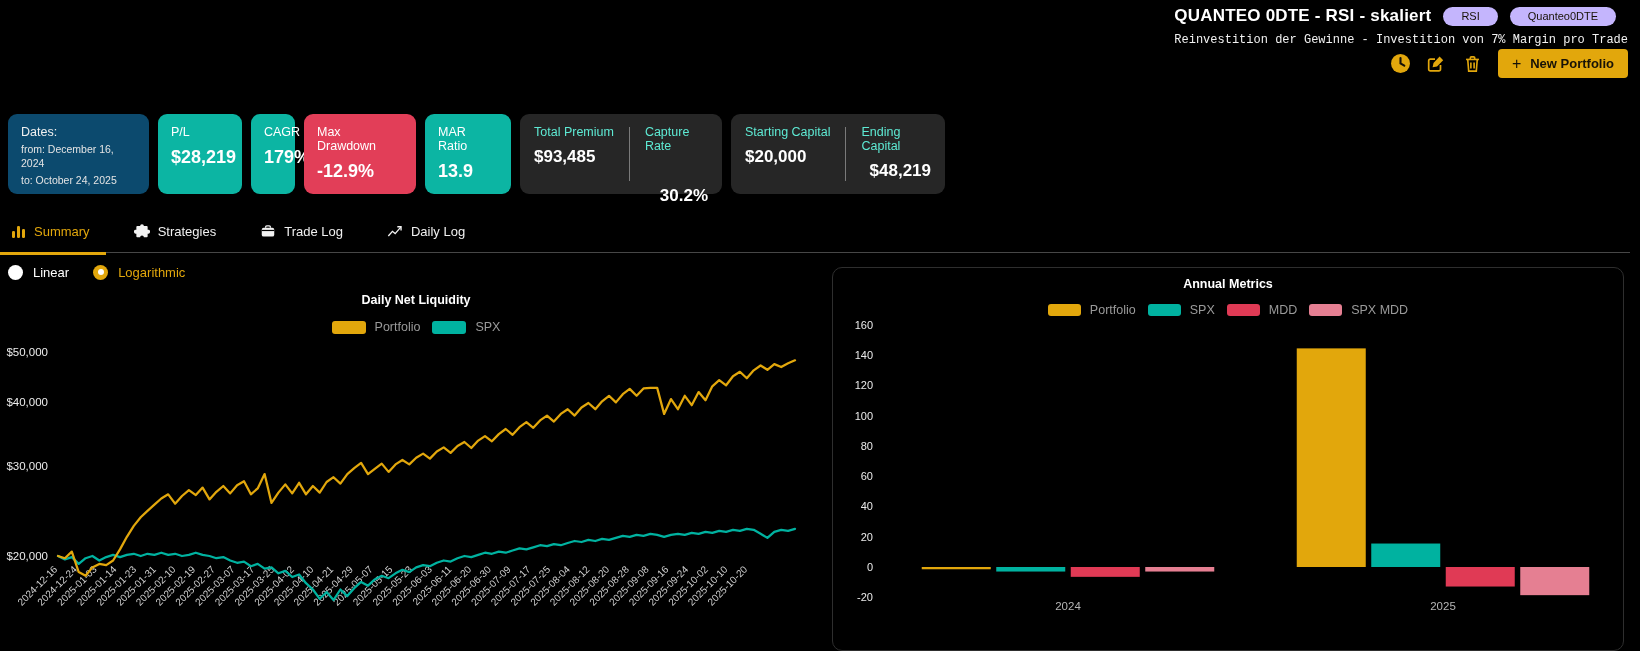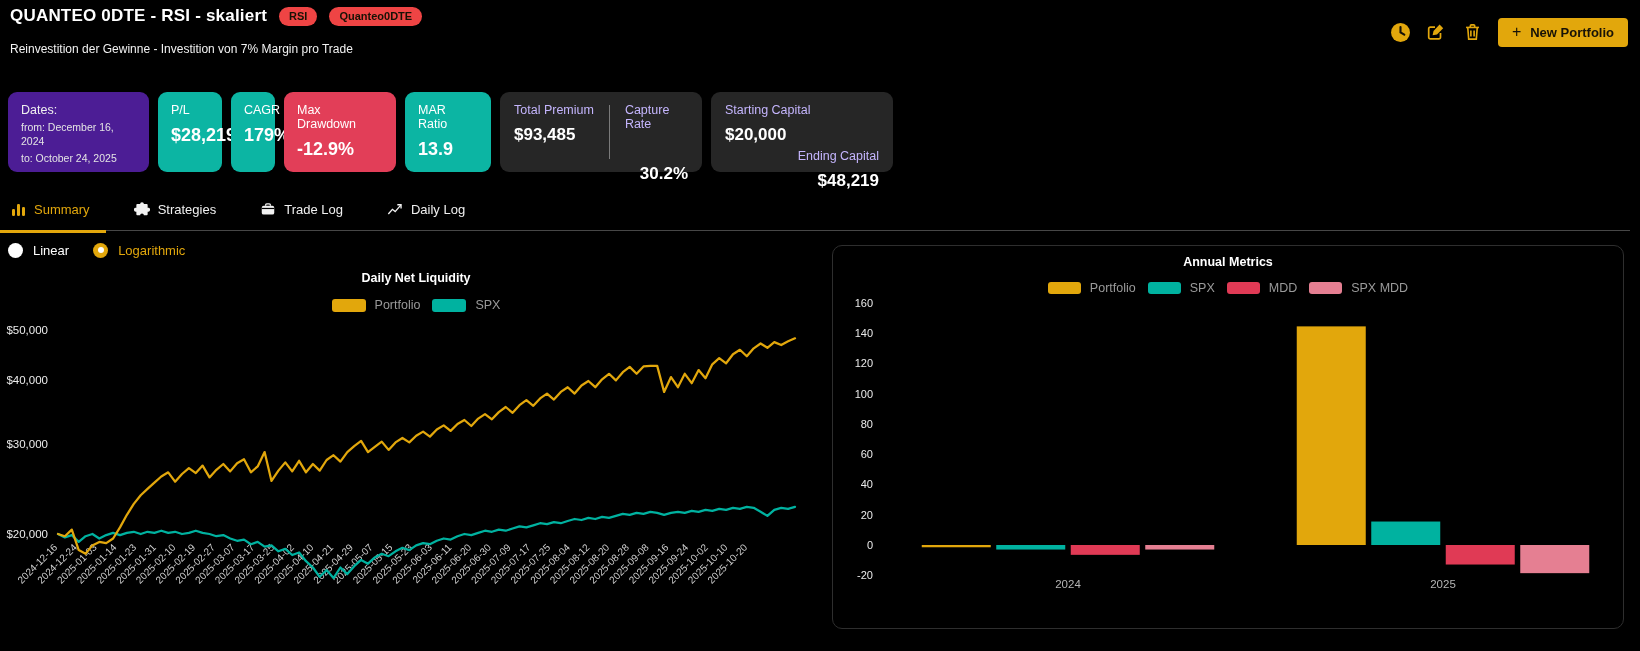--- a/index.html
+++ b/index.html
@@ -1,50 +1,50 @@
 <!DOCTYPE html>
 <html><head>
 <meta charset="utf-8">
 <style>
   html,body{margin:0;padding:0;background:#000;}
   body{font-family:"Liberation Sans",sans-serif;color:#fff;}
   .page{width:1640px;height:651px;background:#000;position:relative;overflow:hidden;}
 
   
-  .header{display:flex;justify-content:space-between;align-items:center;padding:6px 12px 0 10px;}
+  .header{display:flex;justify-content:space-between;align-items:flex-end;padding:6px 12px 0 10px;flex-direction:column;}
   .title-block{display:flex;flex-direction:column;}
   .title-row{display:flex;align-items:center;gap:12px;}
   .app-title{font-size:17px;font-weight:700;letter-spacing:.2px;margin:0;}
-  .badge{background:#ef4444;color:#181205;font-size:11px;font-weight:700;padding:3px 10px;border-radius:11px;line-height:13px;}
-  .subtitle{font-size:12px;color:#f2f2f2;margin-top:16px;}
+  .badge{background:#c4b5fd;color:#181205;font-size:11px;font-weight:400;padding:3px 18px;border-radius:11px;line-height:13px;}
+  .subtitle{font-size:12px;color:#f2f2f2;margin-top:7px;font-family:Liberation Mono, monospace;}
   .header-actions{display:flex;align-items:center;gap:15px;padding-top:2px;}
   .icon-btn{width:21px;height:21px;cursor:pointer;display:flex;align-items:center;justify-content:center;}
   .btn-new{background:#e2a70c;color:#171207;font-size:13px;font-weight:600;padding:7px 14px;border-radius:4px;display:flex;align-items:center;gap:9px;cursor:pointer;}
   .btn-new .plus{font-size:16px;font-weight:400;line-height:12px;}
 
   
   .stats-row{display:flex;gap:9px;margin:36px 0 0 8px;align-items:stretch;}
   .card{border-radius:9px;height:80px;box-sizing:border-box;}
-  .card-dates{background:#4c1d95;width:141px;padding:11px 13px;}
+  .card-dates{background:#0c4a6e;width:141px;padding:11px 13px;}
   .card-dates .lbl{font-size:12.5px;color:#f0f0f0;}
   .card-dates .rng{font-size:10.5px;color:#e4e4e4;margin-top:3px;line-height:14px;}
   .card-dates .rng:first-of-type{margin-top:9px;}
   .card-metric{padding:11px 13px;color:#fff;}
   .card-metric .lbl{font-size:12.5px;}
   .card-metric .val{font-size:18px;font-weight:700;margin-top:8px;}
   .c-teal{background:#0cb5a3;}
   .c-red{background:#e23e58;}
-  .w-pl{width:64px;} .w-cagr{width:44px;} .w-mdd{width:112px;} .w-mar{width:86px;}
+  .w-pl{width:84px;} .w-cagr{width:44px;} .w-mdd{width:112px;} .w-mar{width:86px;}
   .card-pair{background:#262626;display:flex;padding:11px 14px;gap:0;}
   .card-pair .col{display:flex;flex-direction:column;}
-  .card-pair .col .lbl{font-size:12.5px;color:#c4b5fd;}
+  .card-pair .col .lbl{font-size:12.5px;color:#5eead4;}
   .card-pair .col .val{font-size:17px;font-weight:700;margin-top:8px;}
   .card-pair .col.right{align-items:flex-end;}
   .card-pair .vdiv{width:1px;background:#7a7a7a;margin:2px 15px;}
-  .w-prem{width:202px;} .w-cap{width:182px;flex-direction:column;}
+  .w-prem{width:202px;} .w-cap{width:214px;}
 
   
   .tabs{display:flex;gap:44px;margin:29px 0 0 0;padding:0 0 13px 10px;border-bottom:1px solid #474747;width:1620px;}
   .tab{display:flex;align-items:center;gap:8px;font-size:13px;color:#f0f0f0;cursor:pointer;position:relative;}
   .tab.active{color:#e2a70c;}
   .tab.active::after{content:"";position:absolute;left:-10px;right:-16px;bottom:-16px;height:3px;background:#e2a70c;}
   .tab .ticon{width:16px;height:16px;display:flex;align-items:center;justify-content:center;}
 
   
   .content{display:flex;margin-top:6px;}

